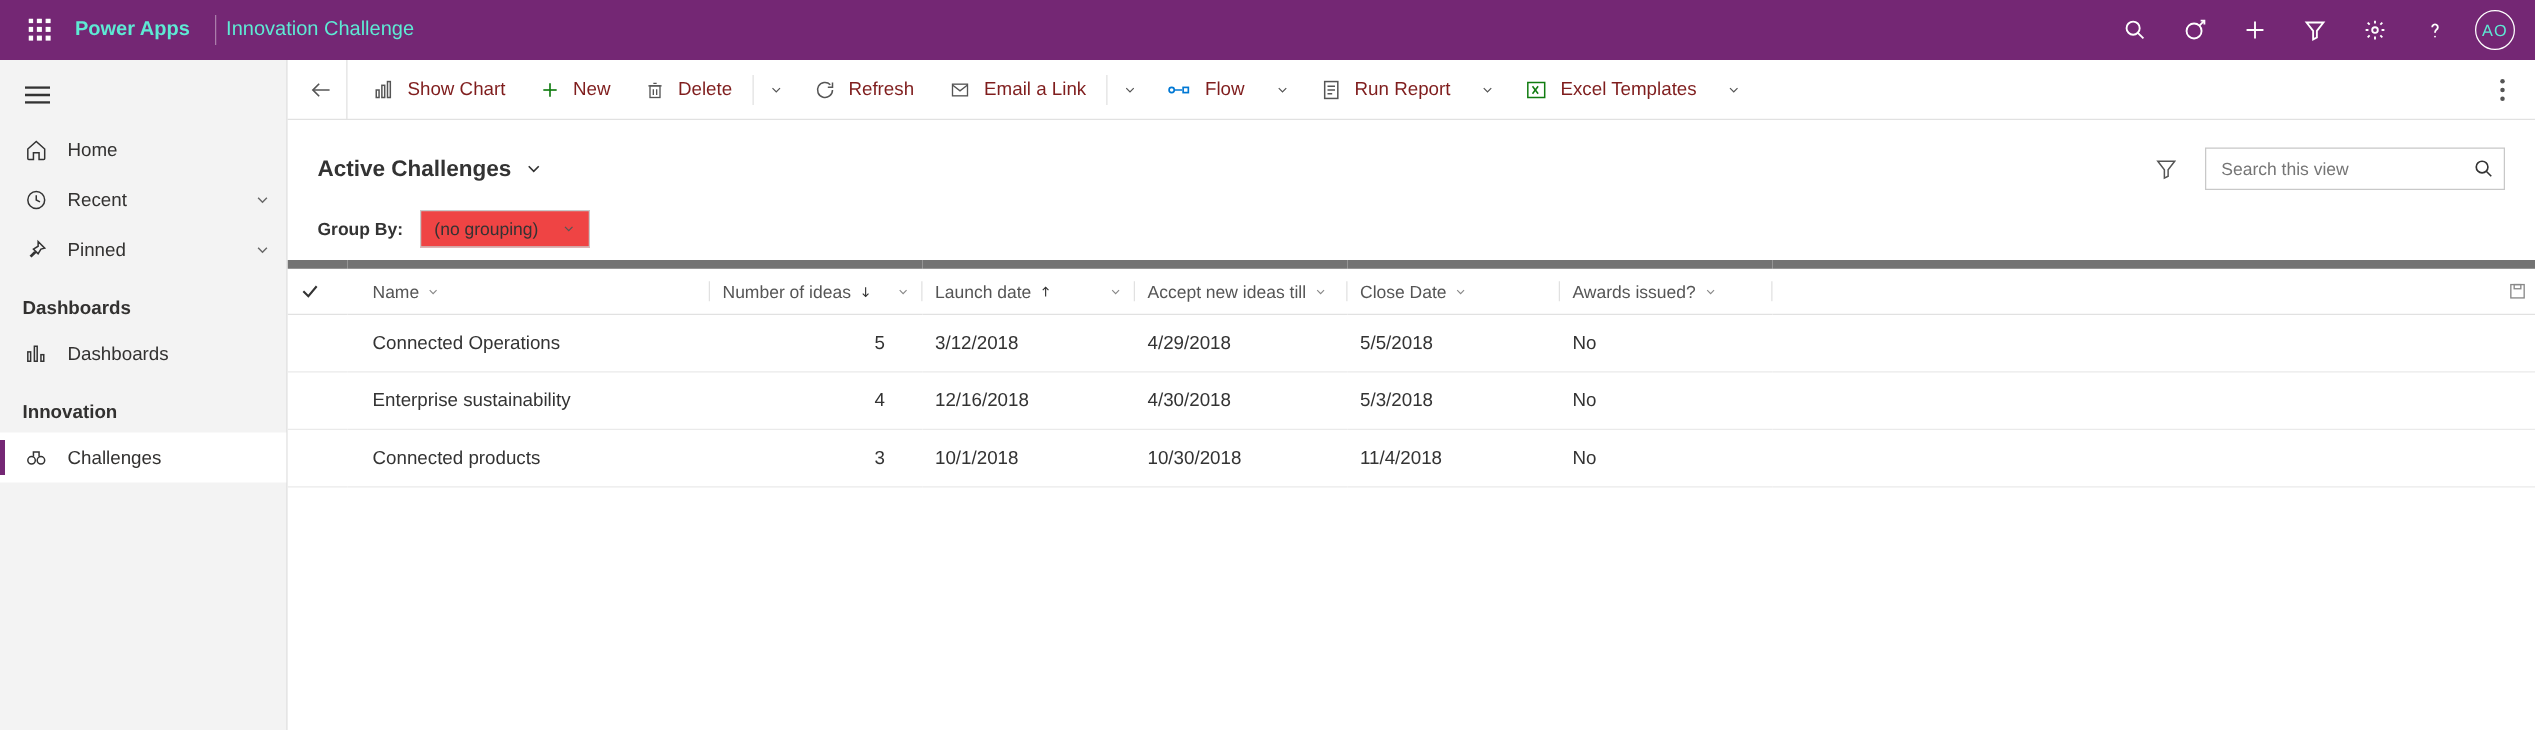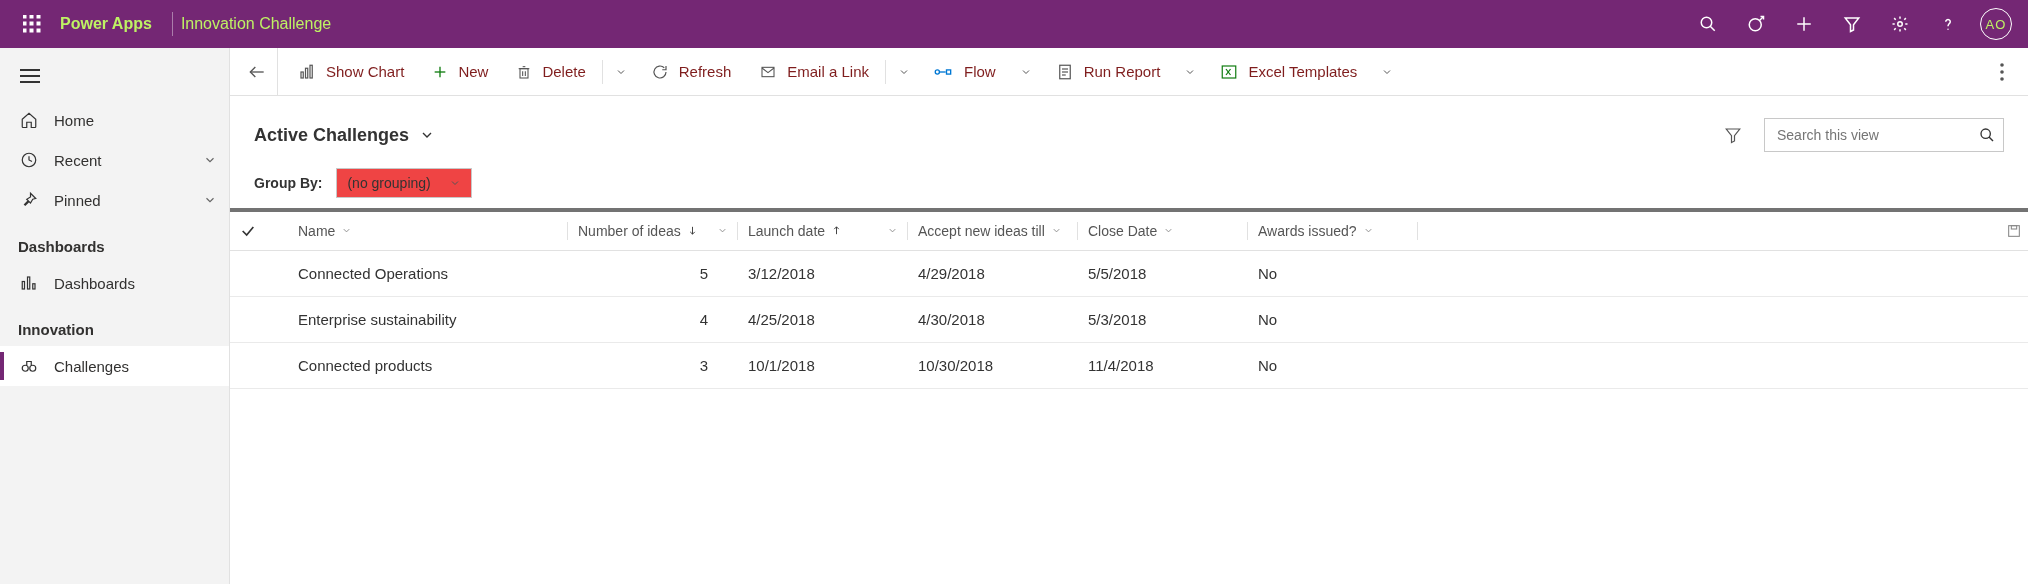--- a/index.html
+++ b/index.html
@@ -1,19 +1,19 @@
 <!DOCTYPE html>
 <html><head>
 <meta charset="utf-8">
 <style>
   * { box-sizing: border-box; margin: 0; padding: 0; font-family: "Segoe UI", Arial, sans-serif; }
   body { background: #fff; color: #333; font-size: 14px; width: 2028px; height: 584px; overflow: hidden; }
 
   
-  .topbar { height: 48px; background: #742774; color: #bef264; display: flex; align-items: center; padding: 0 8px; }
+  .topbar { height: 48px; background: #742774; color: #5eead4; display: flex; align-items: center; padding: 0 8px; }
   .topbar .waffle { width: 48px; display:flex; align-items:center; justify-content:center; cursor:pointer; }
   .topbar .appname { font-size: 16px; font-weight: 600; padding: 0 12px 0 4px; }
   .topbar .divider { width:1px; height:24px; background: rgba(255,255,255,0.4); margin: 0 8px; }
   .topbar .breadcrumb { font-size: 16px; }
   .topbar .spacer { flex: 1; }
   .topbar .iconbtn { width: 48px; height: 48px; display:flex; align-items:center; justify-content:center; cursor:pointer; }
   .topbar svg { stroke: #fff; fill: none; }
   .avatar { width: 32px; height:32px; border:1px solid #fff; border-radius:50%; display:flex; align-items:center; justify-content:center; font-size:13px; letter-spacing:1px; margin-left:8px; margin-right:8px; cursor:pointer;}
 
   
@@ -52,21 +52,21 @@
   .searchbox .sicon { cursor:pointer; }
 
   
   .groupby { display:flex; align-items:center; padding: 6px 24px 10px 24px; gap:14px; font-size:14px; }
   .groupby .label { font-weight:600; }
   .groupby .select { border:1px solid #c8c8c8; height:30px; display:flex; align-items:center; padding:0 10px; gap:18px; cursor:pointer; background:#ef4444;}
 
   
   .grid { flex:1; overflow:auto; }
   .grid table { width:100%; border-collapse:collapse; }
-  .grid thead th { text-align:left; font-weight:400; color:#555; font-size:14px; height:40px; border-bottom:1px solid #e1e1e1; border-top:4px solid #737373; padding:0 10px; position:relative;}
+  .grid thead th { text-align:left; font-weight:400; color:#555; font-size:14px; height:40px; border-bottom:1px solid #e1e1e1; border-top:7px solid #737373; padding:0 10px; position:relative;}
   .grid thead th .th-inner { display:flex; align-items:center; gap:6px; }
   .grid thead th.sel { width:48px; text-align:center;}
   .grid thead th .colsep { position:absolute; right:0; top:10px; bottom:10px; width:1px; background:#e1e1e1;}
   .grid tbody td { height:46px; border-bottom:1px solid #eaeaea; padding:0 10px; font-size:15px;}
   .grid tbody td.sel { width:48px;}
   .grid .right-filter { position:absolute; right:6px; top:50%; transform:translateY(-50%); cursor:pointer; }
   
   .col-name { width: 290px; padding-left:20px !important; }
   .col-num  { width: 170px; }
   .col-num-val { text-align:right; padding-right:30px !important;}
@@ -456,21 +456,21 @@
               <td class="col-launch">3/12/2018</td>
               <td class="col-accept">4/29/2018</td>
               <td class="col-close">5/5/2018</td>
               <td class="col-awards">No</td>
               <td></td>
             </tr>
             <tr>
               <td class="sel"></td>
               <td class="col-name">Enterprise sustainability</td>
               <td class="col-num col-num-val">4</td>
-              <td class="col-launch">4/25/2018</td>
+              <td class="col-launch">12/16/2018</td>
               <td class="col-accept">4/30/2018</td>
               <td class="col-close">5/3/2018</td>
               <td class="col-awards">No</td>
               <td></td>
             </tr>
             <tr>
               <td class="sel"></td>
               <td class="col-name">Connected products</td>
               <td class="col-num col-num-val">3</td>
               <td class="col-launch">10/1/2018</td>

